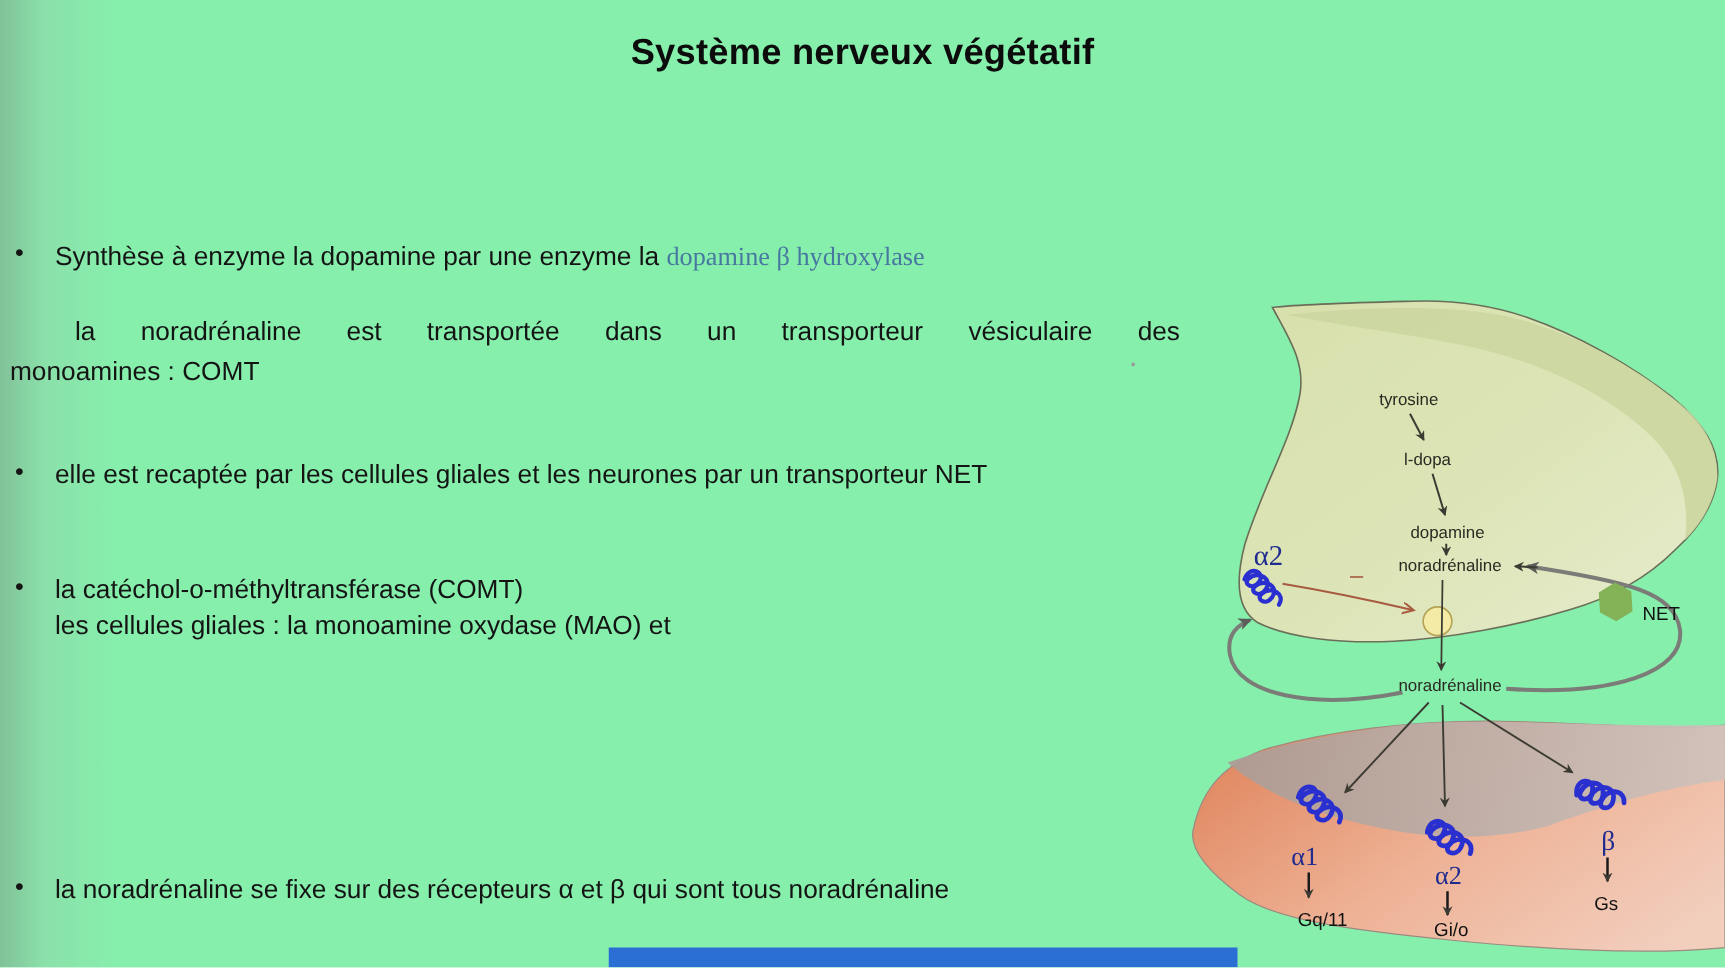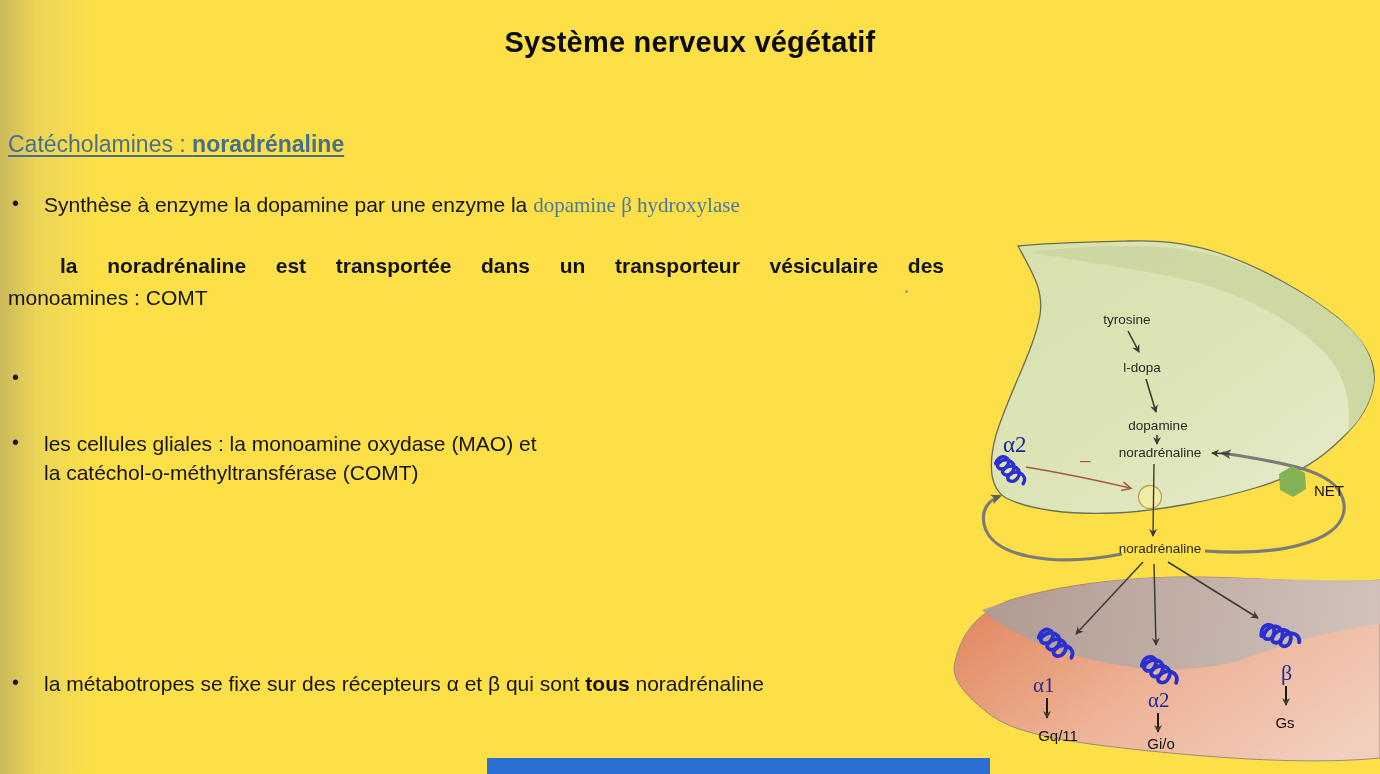--- a/index.html
+++ b/index.html
@@ -1,88 +1,84 @@
 <!DOCTYPE html>
 <html><head>
 <meta charset="utf-8">
 <style>
   html,body{margin:0;padding:0;background:#ffffff;}
   #slide{
     position:relative;width:1380px;height:774px;overflow:hidden;
-    background:#fde047;font-family:"Liberation Sans",sans-serif;color:#141414;
+    background:#86efac;font-family:"Liberation Sans",sans-serif;color:#141414;
   }
   #edge-shade{
     position:absolute;left:0;top:0;width:96px;height:774px;
     background:linear-gradient(90deg,rgba(120,120,120,.38),rgba(160,160,160,.18) 38%,rgba(255,255,255,0) 100%);
     pointer-events:none;
   }
   .title{
     position:absolute;left:0;top:26px;width:1380px;text-align:center;
     font-size:29px;font-weight:700;color:#0c0c0c;letter-spacing:.2px;
   }
   .heading{
     position:absolute;left:8px;top:131px;font-size:23px;color:#47708e;
   }
   .heading .u{text-decoration:underline;text-underline-offset:3px;}
   .heading b{font-weight:700;}
   .blk{position:absolute;left:8px;width:936px;font-size:21px;line-height:1.25;}
   .bullet{padding-left:36px;position:relative;}
   .bullet .mark{position:absolute;left:4px;top:-1px;font-size:20px;}
-  .jline{text-align:justify;text-align-last:justify;font-weight:bold;}
+  .jline{text-align:justify;text-align-last:justify;}
   .b1{top:192px;}
   .par{top:250px;line-height:32px;}
   .par .jline{padding-left:52px;}
   .b2{top:340px;}
   .b3{top:403px;line-height:29px;}
   .b4{top:587px;}
   .inline-blue{color:#4878a0;font-family:Liberation Serif, serif;}
-  .bold{font-weight:700;text-align:right;}
+  .bold{font-weight:400;text-align:right;}
   #diagram{position:absolute;left:950px;top:235px;}
   #dot-artifact{position:absolute;left:905px;top:290px;width:3px;height:3px;border-radius:50%;background:#9a9a9a;}
   #accent-bar{position:absolute;left:487px;top:758px;width:503px;height:16px;background:#2b6fd4;}
   svg text{font-family:"Liberation Sans",sans-serif;}
   svg .greek{font-family:"Liberation Serif",serif;fill:#1f2b8e;}
 </style>
 </head>
 <body>
 
 <div id="slide">
   <div id="edge-shade"></div>
 
   <div class="title">Système nerveux végétatif</div>
 
-  <div class="heading">
-    <span class="u">
-      <span>Catécholamines : </span><b>noradrénaline</b>
-    </span>
-  </div>
 
   <div class="blk bullet b1">
     <span class="mark">•</span>
     <span>Synthèse à enzyme la dopamine par une enzyme la </span><span class="inline-blue">dopamine β hydroxylase</span>
   </div>
 
   <div class="blk par">
     <div class="jline">la noradrénaline est transportée dans un transporteur vésiculaire des</div>
     <div>monoamines : COMT</div>
   </div>
 
   <div class="blk bullet b2">
     <span class="mark">•</span>
+    <span>elle est recaptée par les cellules gliales et les neurones par un transporteur NET</span>
   </div>
 
   <div class="blk bullet b3">
     <span class="mark">•</span>
+    <div>la catéchol-o-méthyltransférase (COMT)</div>
     <div>les cellules gliales : la monoamine oxydase (MAO) et</div>
-    <div>la catéchol-o-méthyltransférase (COMT)</div>
   </div>
 
   <div class="blk bullet b4">
     <span class="mark">•</span>
-    <span>la métabotropes se fixe sur des récepteurs α et β qui sont </span><span class="bold">tous</span><span> noradrénaline</span>
+    <span>la noradrénaline se fixe sur des récepteurs α et β qui sont </span><span class="bold">tous</span><span> noradrénaline</span>
   </div>
 
   <div id="dot-artifact"></div>
 
   <svg id="diagram" width="430" height="539" viewBox="950 235 430 539">
     <defs>
       <marker id="ahDark" markerUnits="userSpaceOnUse" markerWidth="10" markerHeight="10" refX="7" refY="4" orient="auto">
         <path d="M0 0 L8 4 L0 8 L2.5 4 Z" fill="#3b3b33"></path>
       </marker>
       <marker id="ahGray" markerUnits="userSpaceOnUse" markerWidth="14" markerHeight="14" refX="9" refY="5" orient="auto">

